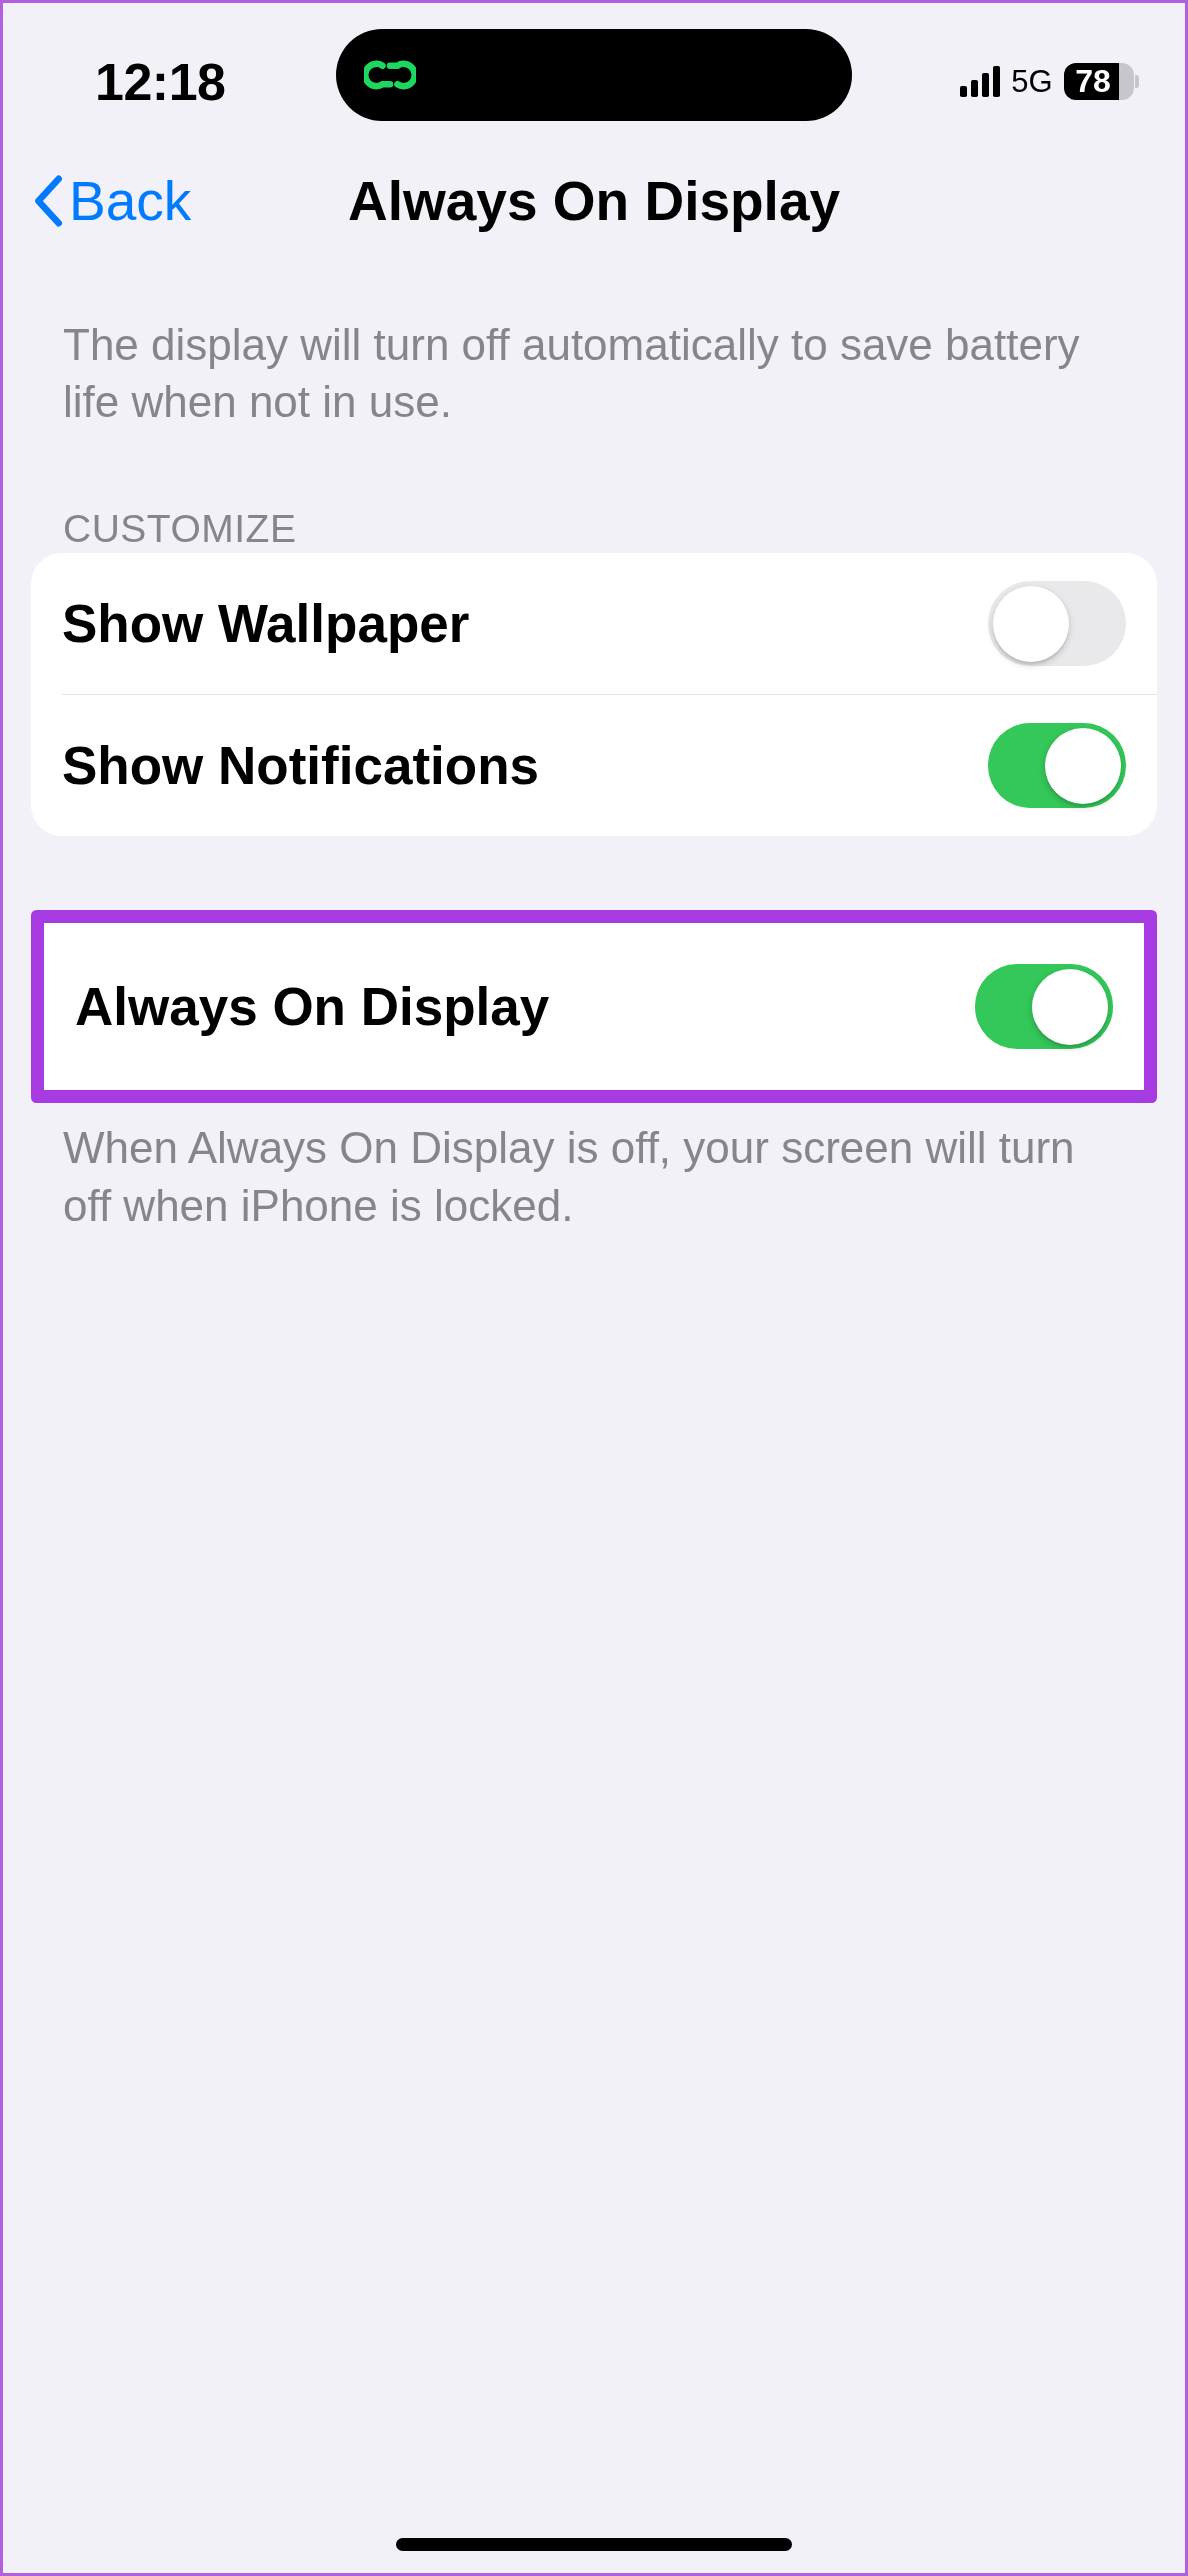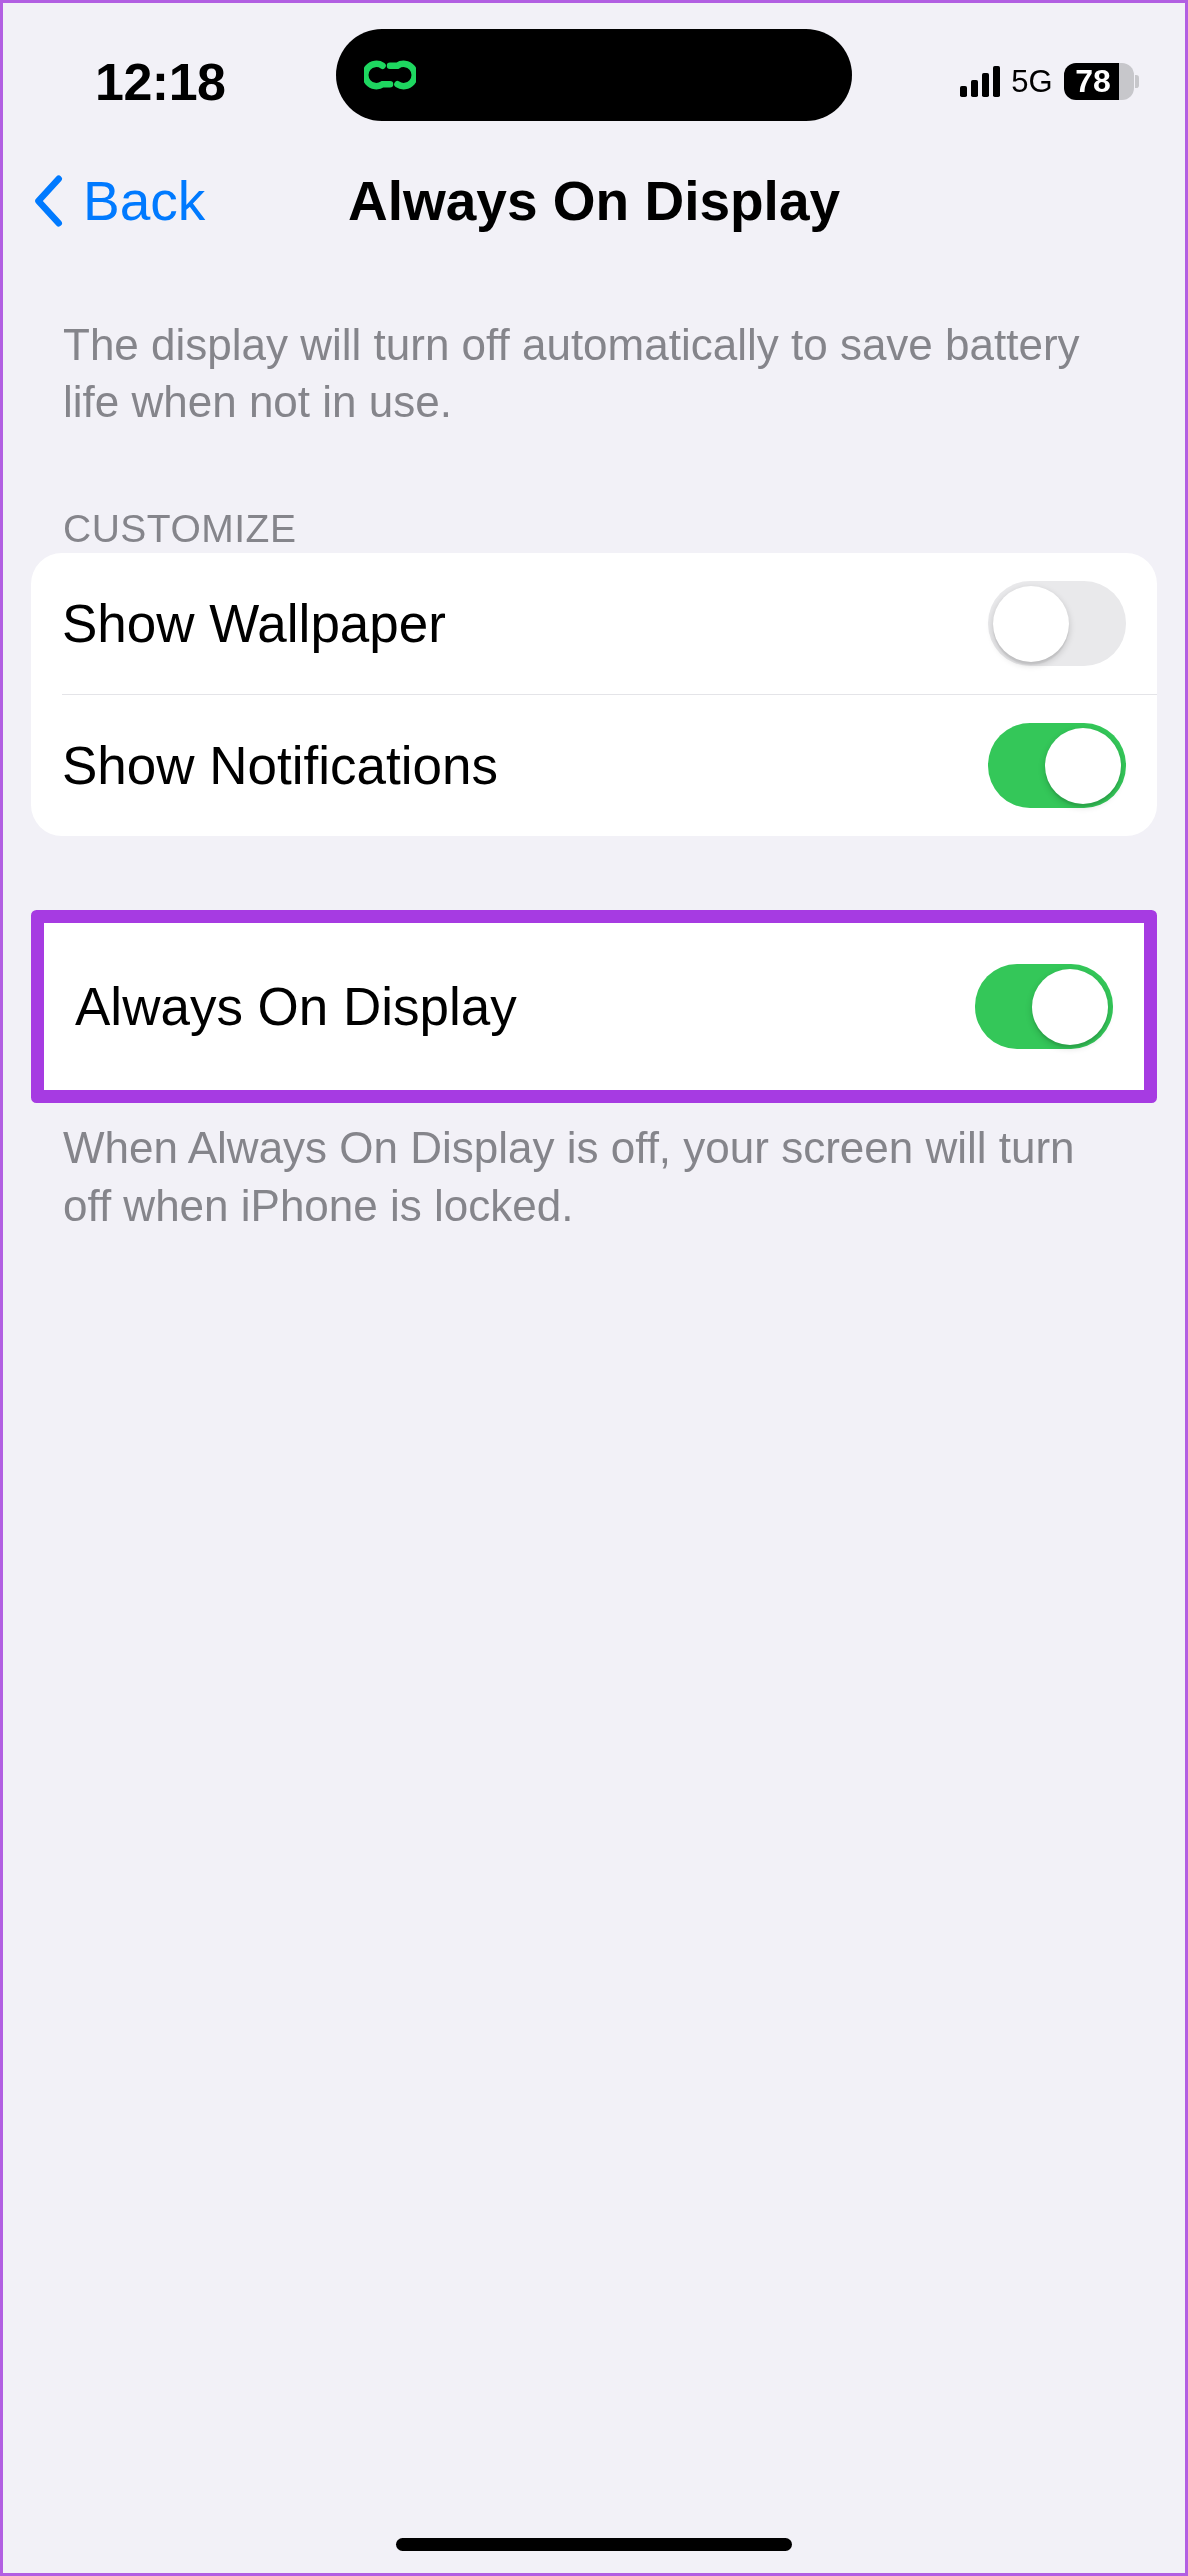--- a/index.html
+++ b/index.html
@@ -107,21 +107,21 @@
     .nav-bar {
       display: flex;
       align-items: center;
       padding: 0 28px;
       height: 138px;
       position: relative;
     }
     .back-button {
       display: flex;
       align-items: center;
-      gap: 15px;
+      gap: 1px;
       color: #007aff;
       font-size: 55px;
       font-weight: 400;
       cursor: pointer;
     }
     .back-chevron {
       width: 37px;
       height: 52px;
       stroke: #007aff;
       stroke-width: 7;
@@ -173,21 +173,21 @@
       padding: 28px 31px;
       min-height: 120px;
     }
     .row + .row {
       border-top: 1.8px solid #e4e4e8;
       margin-left: 31px;
       padding-left: 0;
     }
     .row-label {
       font-size: 53px;
-      font-weight: 400;
+      font-weight: 700;
       color: #000;
     }
 
     
     .toggle {
       width: 138px;
       height: 85px;
       border-radius: 42px;
       position: relative;
       cursor: pointer;

